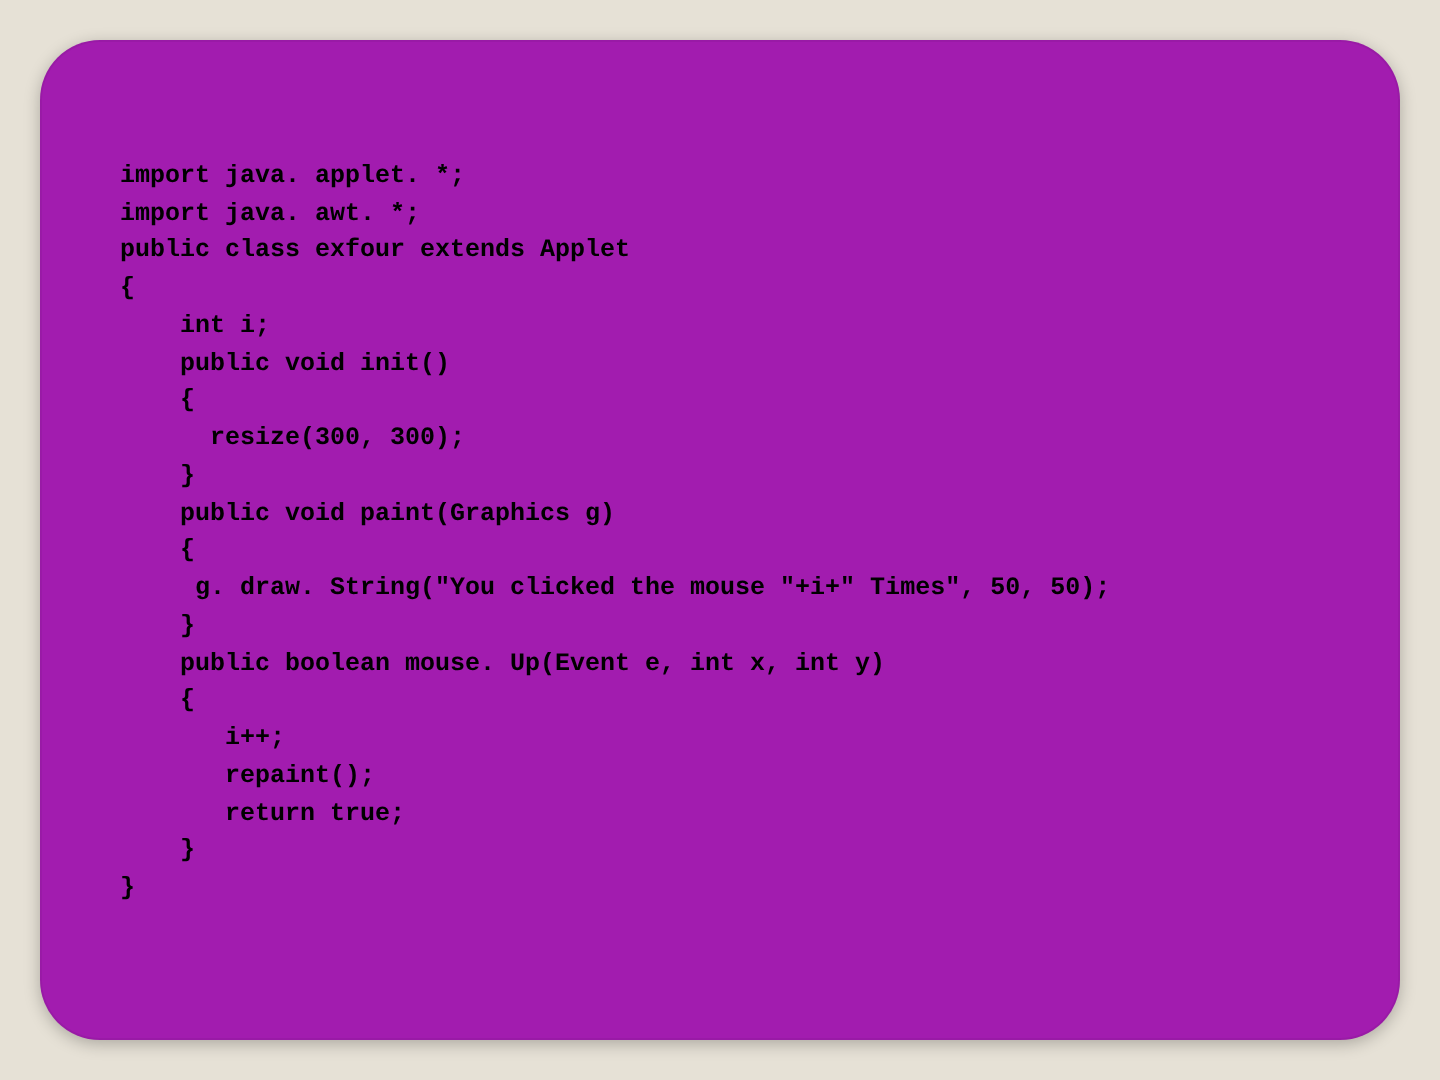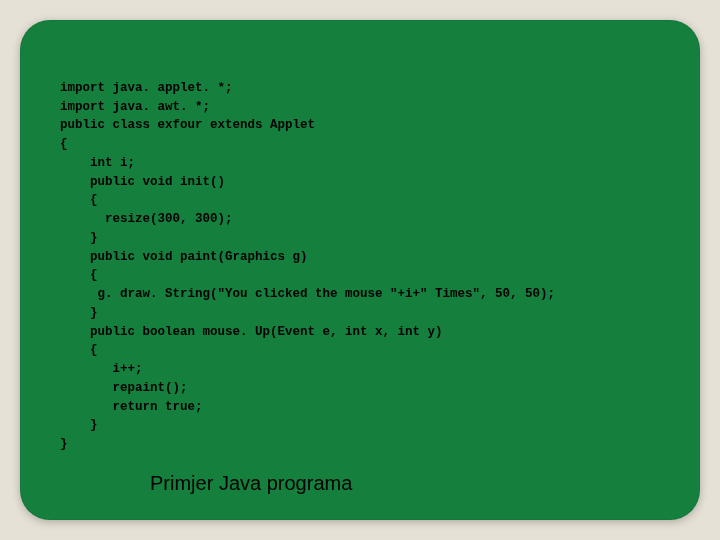--- a/index.html
+++ b/index.html
@@ -8,21 +8,21 @@
     height: 540px;
     background: #e6e1d6;
     display: flex;
     align-items: center;
     justify-content: center;
     font-family: Arial, sans-serif;
   }
   .card {
     width: 680px;
     height: 500px;
-    background: #15803d;
+    background: #a21caf;
     border-radius: 30px;
     box-shadow: 0 2px 8px rgba(0,0,0,0.25), inset 0 0 0 1px rgba(0,0,0,0.05);
     padding: 40px 40px 20px 40px;
     position: relative;
     display: flex;
     flex-direction: column;
   }
   .code-block {
     font-family: "Courier New", Courier, monospace;
     font-size: 12.5px;
@@ -59,14 +59,13 @@
 <span>     g. draw. String("You clicked the mouse "+i+" Times", 50, 50);</span>
 <span>    }</span>
 <span>    public boolean mouse. Up(Event e, int x, int y)</span>
 <span>    {</span>
 <span>       i++;</span>
 <span>       repaint();</span>
 <span>       return true;</span>
 <span>    }</span>
 <span>}</span>
 </div>
-  <div class="caption">Primjer Java programa</div>
 </div>
 
 </body></html>

